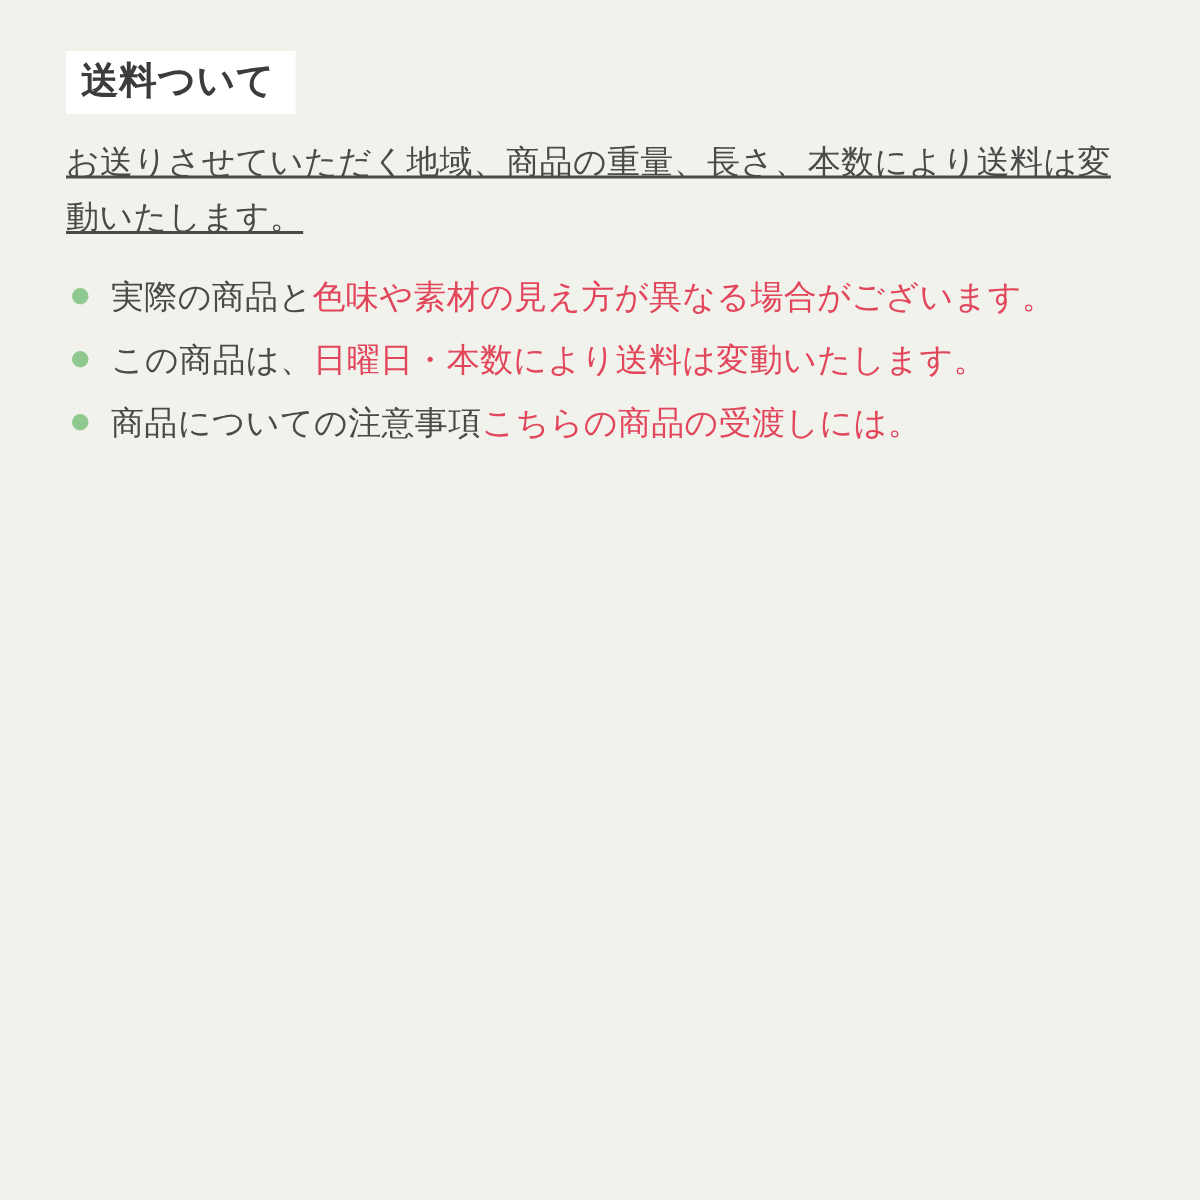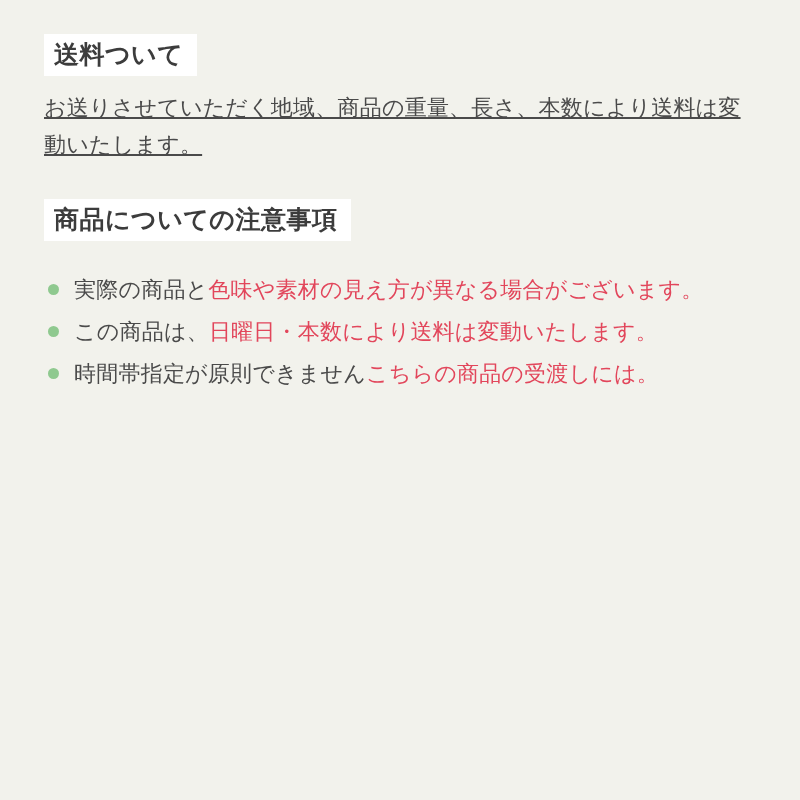--- a/index.html
+++ b/index.html
@@ -77,27 +77,26 @@
 </style>
 </head>
 <body>
 
 <div class="page">
 
   <h2 class="section-heading">送料ついて</h2>
 
   <p class="body-text">お送りさせていただく地域、商品の重量、長さ、本数により送料は変動いたします。</p>
 
-  <h2 class="section-heading heading-2">商品についての注意事項</h2>
 
   <ul class="notes">
     <li>
       <span class="bullet"></span><span>実際の商品と</span><span class="hl">色味や素材の見え方が異なる場合がございます。</span>
     </li>
     <li>
       <span class="bullet"></span><span>この商品は、</span><span class="hl">日曜日・本数により送料は変動いたします。</span>
     </li>
     <li>
-      <span class="bullet"></span><span>時間帯指定が原則できません</span><span class="hl">こちらの商品の受渡しには。</span>
+      <span class="bullet"></span><span>商品についての注意事項</span><span class="hl">こちらの商品の受渡しには。</span>
     </li>
   </ul>
 
 </div>
 
 </body></html>

